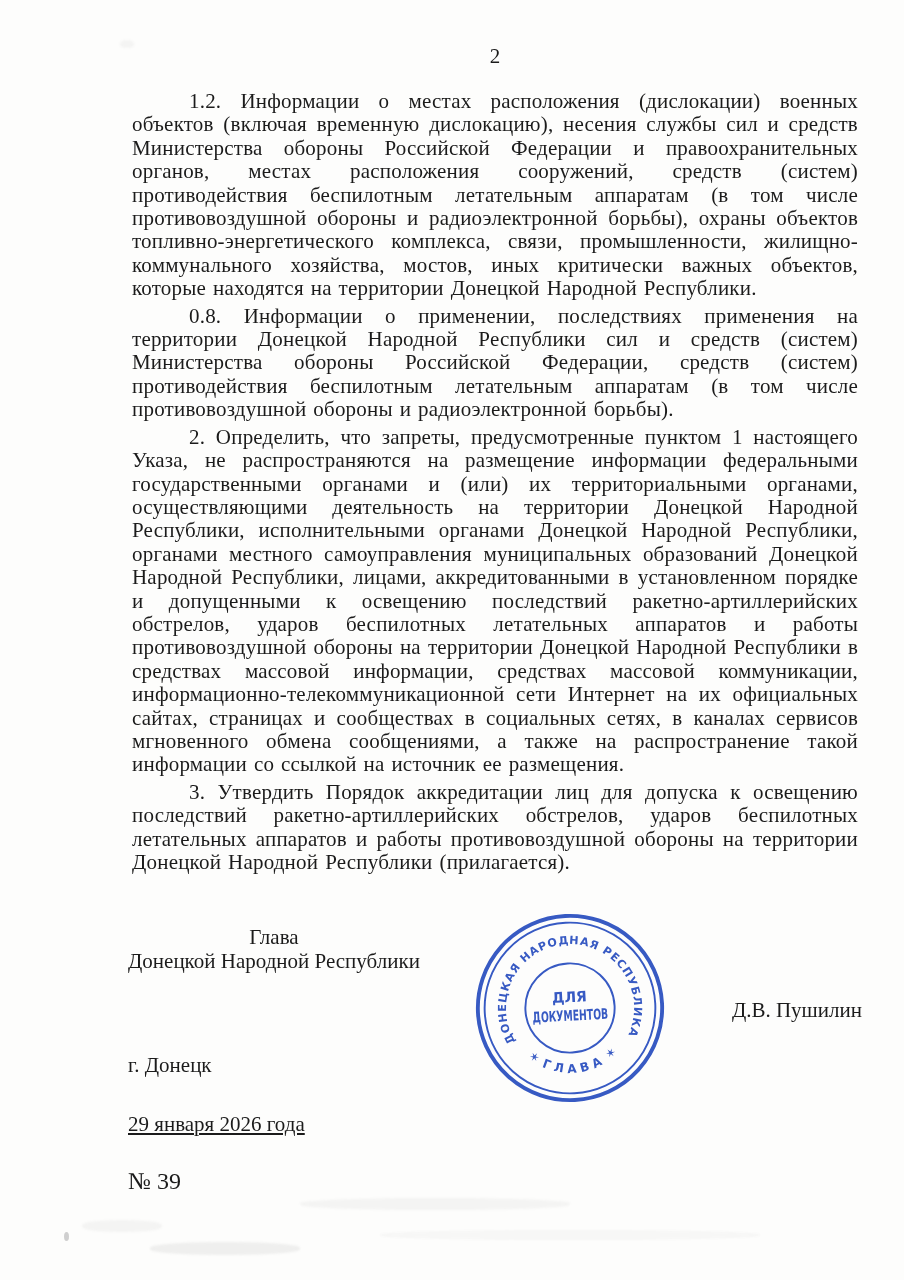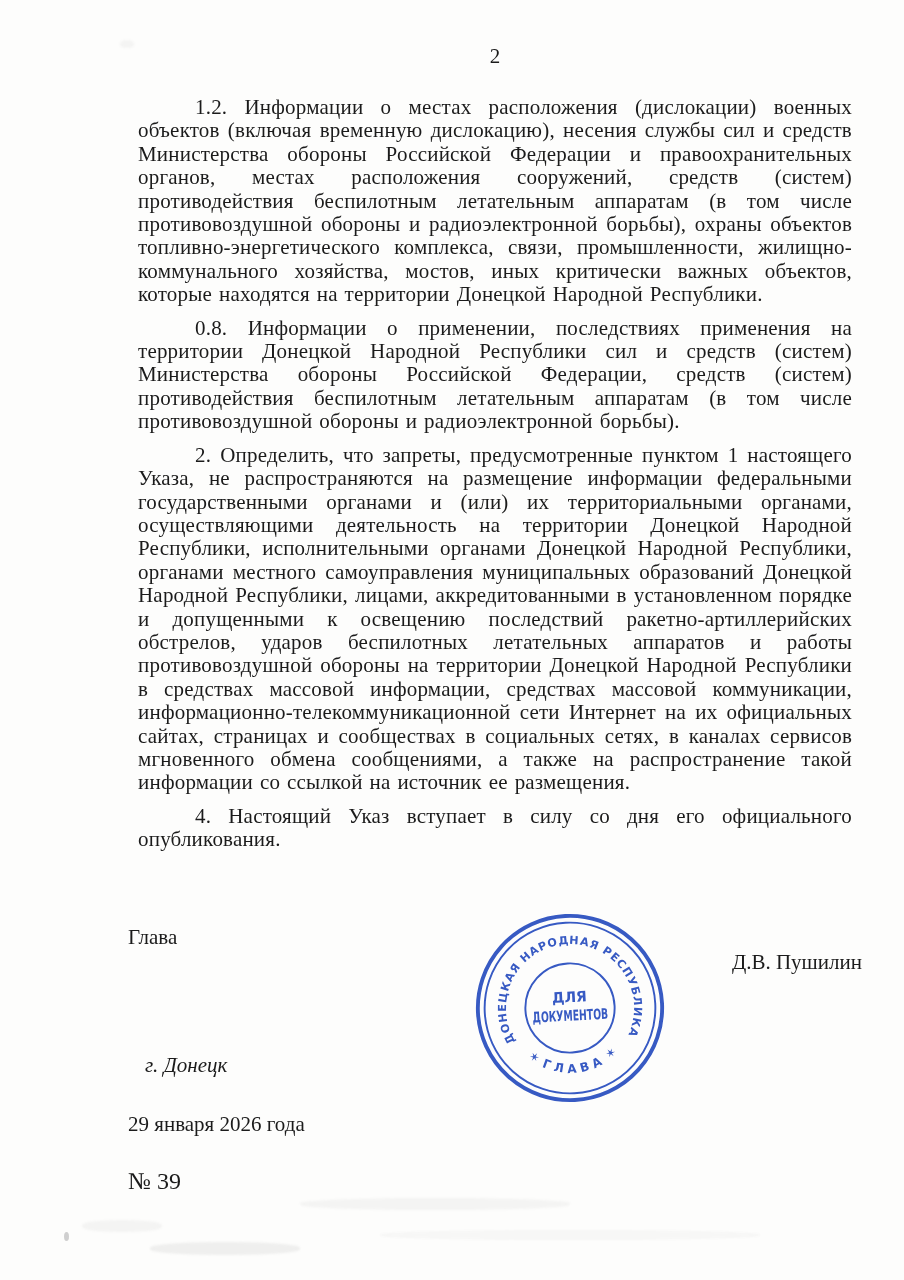--- a/index.html
+++ b/index.html
@@ -22,37 +22,37 @@
   .body-text {
     position: absolute;
     top: 86px; left: 128px; width: 734px;
     font-size: 21px;
     line-height: 23.4px;
     text-align: justify;
     text-align-last: left;
     word-spacing: 1.5px;
     letter-spacing: 0.2px;
   }
-  .body-text p { text-indent: 57px; margin: 10px; }
+  .body-text p { text-indent: 57px; margin: 4px; }
   .sig-left {
     position: absolute;
     top: 926px; left: 128px;
     width: max-content;
     text-align: center;
     font-size: 21px;
     line-height: 23.5px;
   }
   .sig-name {
     position: absolute;
-    top: 950px; right: 42px;
+    top: 998px; right: 42px;
     font-size: 21px;
     text-align: center;
   }
-  .footer-city   { position: absolute; top: 1053px; left: 145px; font-size: 21px; font-style: italic; }
-  .footer-date   { position: absolute; top: 1112px; left: 128px; font-size: 21px; }
+  .footer-city   { position: absolute; top: 1053px; left: 128px; font-size: 21px; }
+  .footer-date   { position: absolute; top: 1112px; left: 128px; font-size: 21px; text-decoration: underline; }
   .footer-number { position: absolute; top: 1168px; left: 128px; font-size: 24px; }
   .stamp {
     position: absolute;
     left: 473px; top: 911px;
     transform: rotate(-3deg);
     opacity: 0.94;
   }
   .stamp text {
     font-family: "DejaVu Sans", sans-serif;
     font-weight: bold;
@@ -73,25 +73,26 @@
 <body>
 
 <div class="page">
 
   <div class="page-number">2</div>
 
   <div class="body-text">
     <p>1.2. Информации о местах расположения (дислокации) военных объектов (включая временную дислокацию), несения службы сил и средств Министерства обороны Российской Федерации и правоохранительных органов, местах расположения сооружений, средств (систем) противодействия беспилотным летательным аппаратам (в том числе противовоздушной обороны и радиоэлектронной борьбы), охраны объектов топливно-энергетического комплекса, связи, промышленности, жилищно-коммунального хозяйства, мостов, иных критически важных объектов, которые находятся на территории Донецкой Народной Республики.</p>
     <p>0.8. Информации о применении, последствиях применения на территории Донецкой Народной Республики сил и средств (систем) Министерства обороны Российской Федерации, средств (систем) противодействия беспилотным летательным аппаратам (в том числе противовоздушной обороны и радиоэлектронной борьбы).</p>
     <p>2. Определить, что запреты, предусмотренные пунктом 1 настоящего Указа, не распространяются на размещение информации федеральными государственными органами и (или) их территориальными органами, осуществляющими деятельность на территории Донецкой Народной Республики, исполнительными органами Донецкой Народной Республики, органами местного самоуправления муниципальных образований Донецкой Народной Республики, лицами, аккредитованными в установленном порядке и допущенными к освещению последствий ракетно-артиллерийских обстрелов, ударов беспилотных летательных аппаратов и работы противовоздушной обороны на территории Донецкой Народной Республики в средствах массовой информации, средствах массовой коммуникации, информационно-телекоммуникационной сети Интернет на их официальных сайтах, страницах и сообществах в социальных сетях, в каналах сервисов мгновенного обмена сообщениями, а также на распространение такой информации со ссылкой на источник ее размещения.</p>
-    <p>4. Настоящий Указ вступает в силу со дня его официального опубликования.</p>
+    <p>3. Утвердить Порядок аккредитации лиц для допуска к освещению последствий ракетно-артиллерийских обстрелов, ударов беспилотных летательных аппаратов и работы противовоздушной обороны на территории Донецкой Народной Республики (прилагается).</p>
   </div>
 
   <div class="sig-left">
     <div>Глава</div>
+    <div>Донецкой Народной Республики</div>
   </div>
 
   <div class="sig-name">Д.В. Пушилин</div>
 
   <svg class="stamp" width="194" height="194" viewBox="0 0 200 200">
     <g fill="none" stroke="#2b50c0">
       <circle cx="100" cy="100" r="95" stroke-width="4"></circle>
       <circle cx="100" cy="100" r="88" stroke-width="2"></circle>
       <circle cx="100" cy="100" r="46" stroke-width="2"></circle>
     </g>

